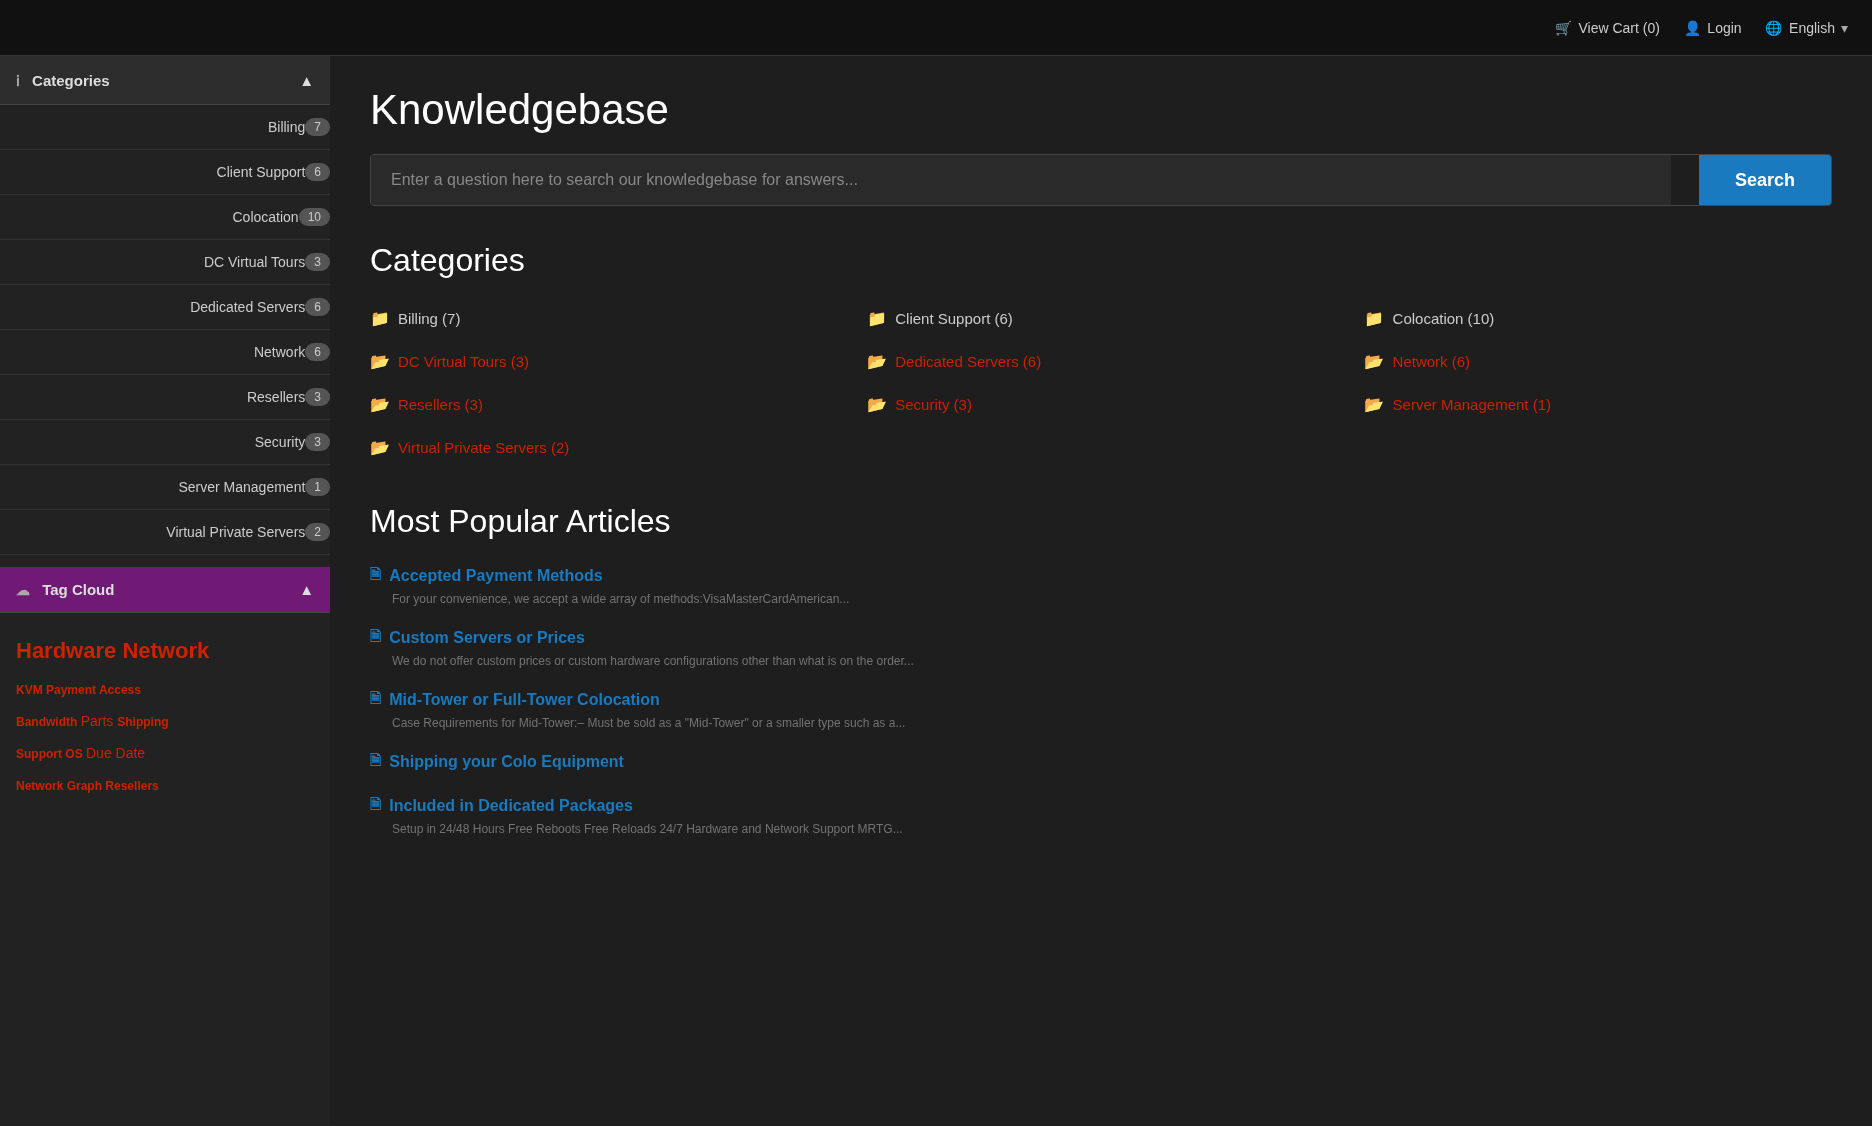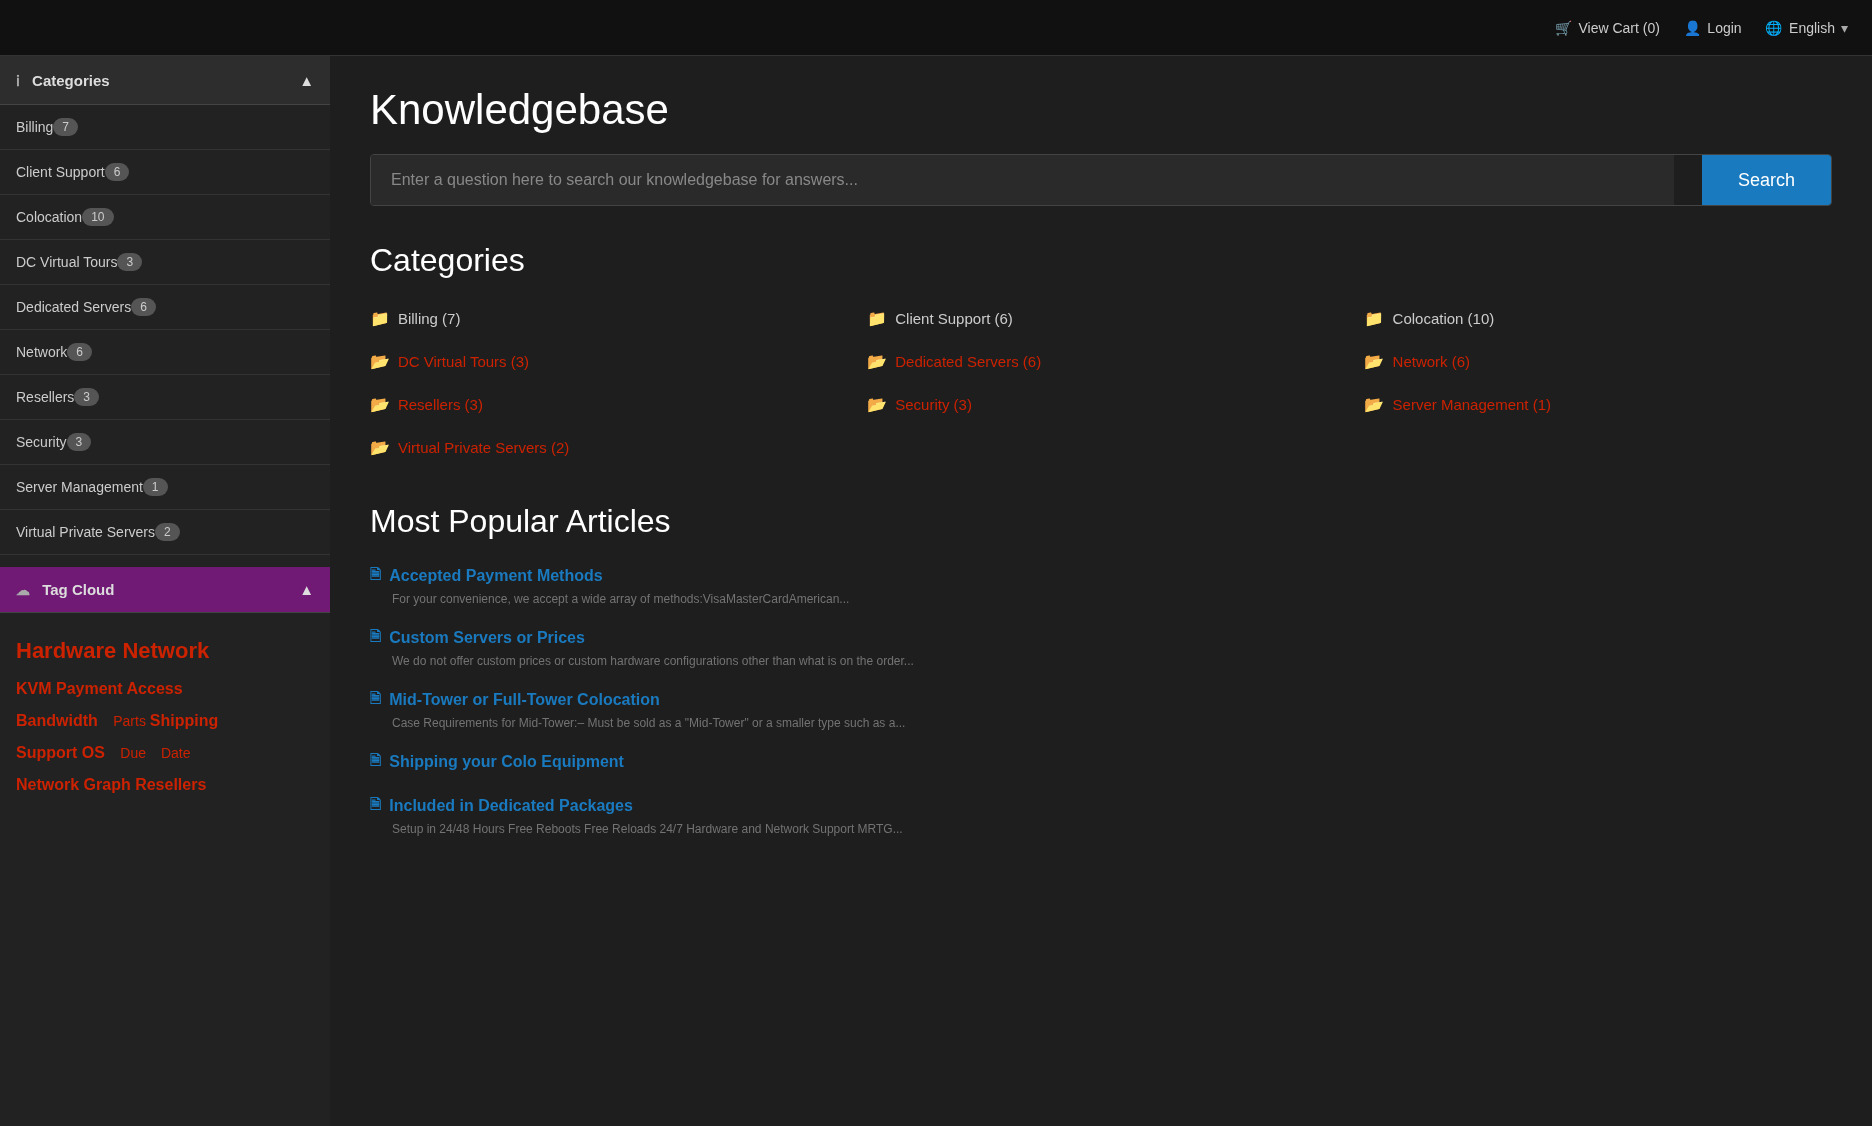--- a/index.html
+++ b/index.html
@@ -58,23 +58,23 @@
       font-weight: bold;
       border-bottom: 1px solid #444;
     }
     .sidebar-section-header .icon-info {
       margin-right: 8px;
       color: #aaa;
     }
 
     .sidebar-item {
       display: flex;
-      justify-content: flex-start;
-      align-items: center;
-      padding: 13px 16px;
+      justify-content: flex-end;
+      align-items: center;
+      padding: 13px 0;
       border-bottom: 1px solid #333;
       cursor: pointer;
       color: #ccc;
       font-size: 14px;
     }
     .sidebar-badge {
       background: #555;
       color: #ccc;
       border-radius: 10px;
       padding: 2px 9px;
@@ -99,22 +99,22 @@
     .tag-cloud-content {
       padding: 16px;
       line-height: 2;
     }
     .tag-link {
       color: #cc2200;
       cursor: pointer;
       font-size: 14px;
     }
     .tag-link.large { font-size: 22px; font-weight: bold; }
-    .tag-link.medium { font-size: 16px; font-weight: bold; }
-    .tag-link.small { font-size: 14px; margin-left: 11px; }
+    .tag-link.medium { font-size: 12px; font-weight: bold; }
+    .tag-link.small { font-size: 14px; }
 
     
     .main-content {
       flex: 1;
       padding: 30px 40px;
       background: #1e1e1e;
     }
 
     .page-title {
       font-size: 42px;
@@ -156,21 +156,21 @@
       outline: none;
     }
     .search-input::placeholder { color: #888; }
     .search-button {
       background: #1a7abf;
       color: #fff;
       border: none;
       padding: 11px 36px;
       font-size: 18px;
       cursor: pointer;
-      font-weight: 400;
+      font-weight: 700;
     }
 
     
     .section-title {
       font-size: 32px;
       color: #fff;
       font-weight: 300;
       margin-bottom: 24px;
     }
 

